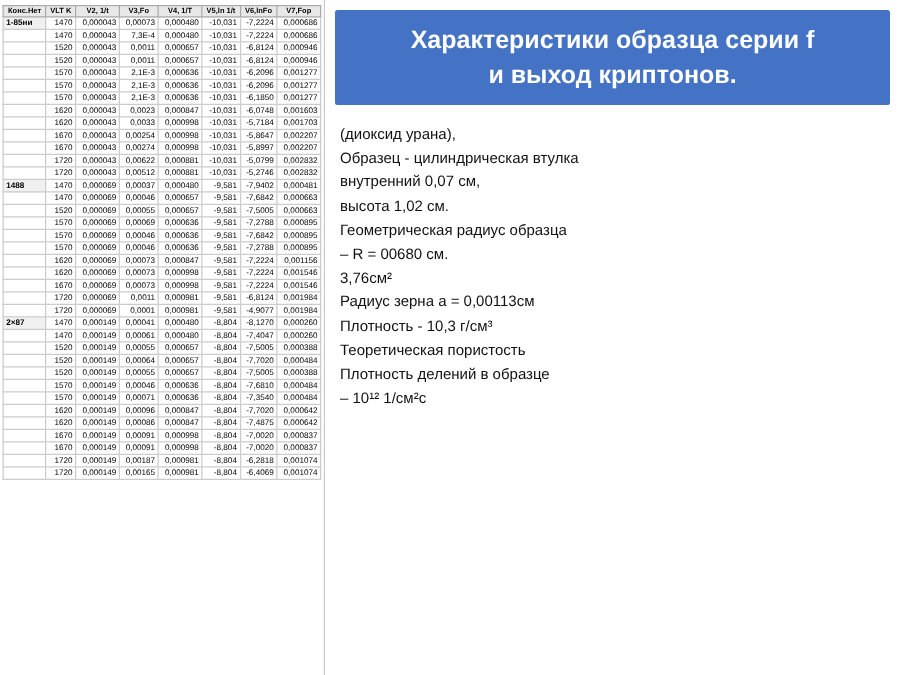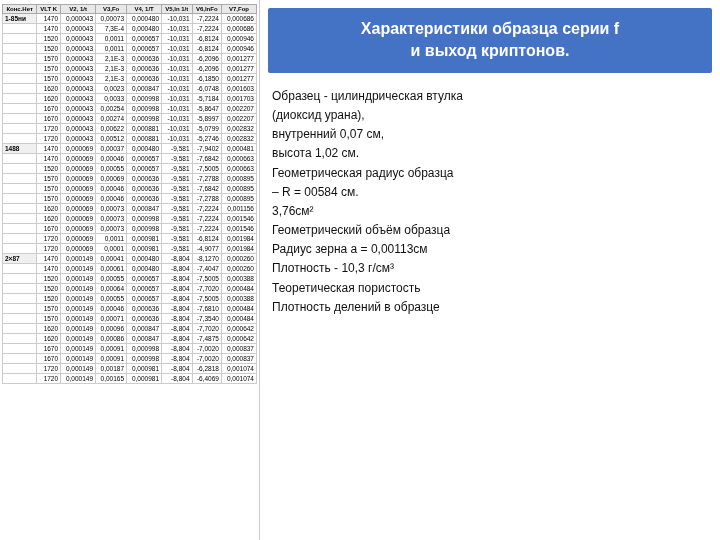--- a/index.html
+++ b/index.html
@@ -58,21 +58,21 @@
     #right-panel {
       flex: 1;
       display: flex;
       flex-direction: column;
       padding: 8px;
     }
 
     #title-box {
       background: #4472c4;
       color: #fff;
-      font-size: 16px;
+      font-size: 20px;
       font-weight: bold;
       text-align: center;
       padding: 10px 8px;
       border-radius: 2px;
       margin-bottom: 10px;
       line-height: 1.4;
     }
 
     #description-box {
       background: #fff;
@@ -472,27 +472,27 @@
         </tr>
       </tbody>
   </table>
 </div>
 
 <div id="right-panel">
   <div id="title-box">Характеристики образца серии f<br>и выход криптонов.</div>
   <div id="description-box">
     <p><strong></strong></p>
     <div id="desc-lines">
+        <p>(диоксид урана),</p>
         <p>Образец - цилиндрическая втулка</p>
-        <p>(диоксид урана),</p>
         <p>внутренний 0,07 см,</p>
         <p>высота 1,02 см.</p>
         <p>Геометрическая радиус образца</p>
-        <p>– R = 00584 см.</p>
+        <p>– R = 00680 см.</p>
         <p>3,76см²</p>
-        <p>Геометрический объём образца</p>
         <p>Радиус зерна a = 0,00113см</p>
         <p>Плотность - 10,3 г/см³</p>
         <p>Теоретическая пористость</p>
         <p>Плотность делений в образце</p>
+        <p>– 10¹² 1/см²с</p>
       </div>
   </div>
 </div>
 
 </body></html>

